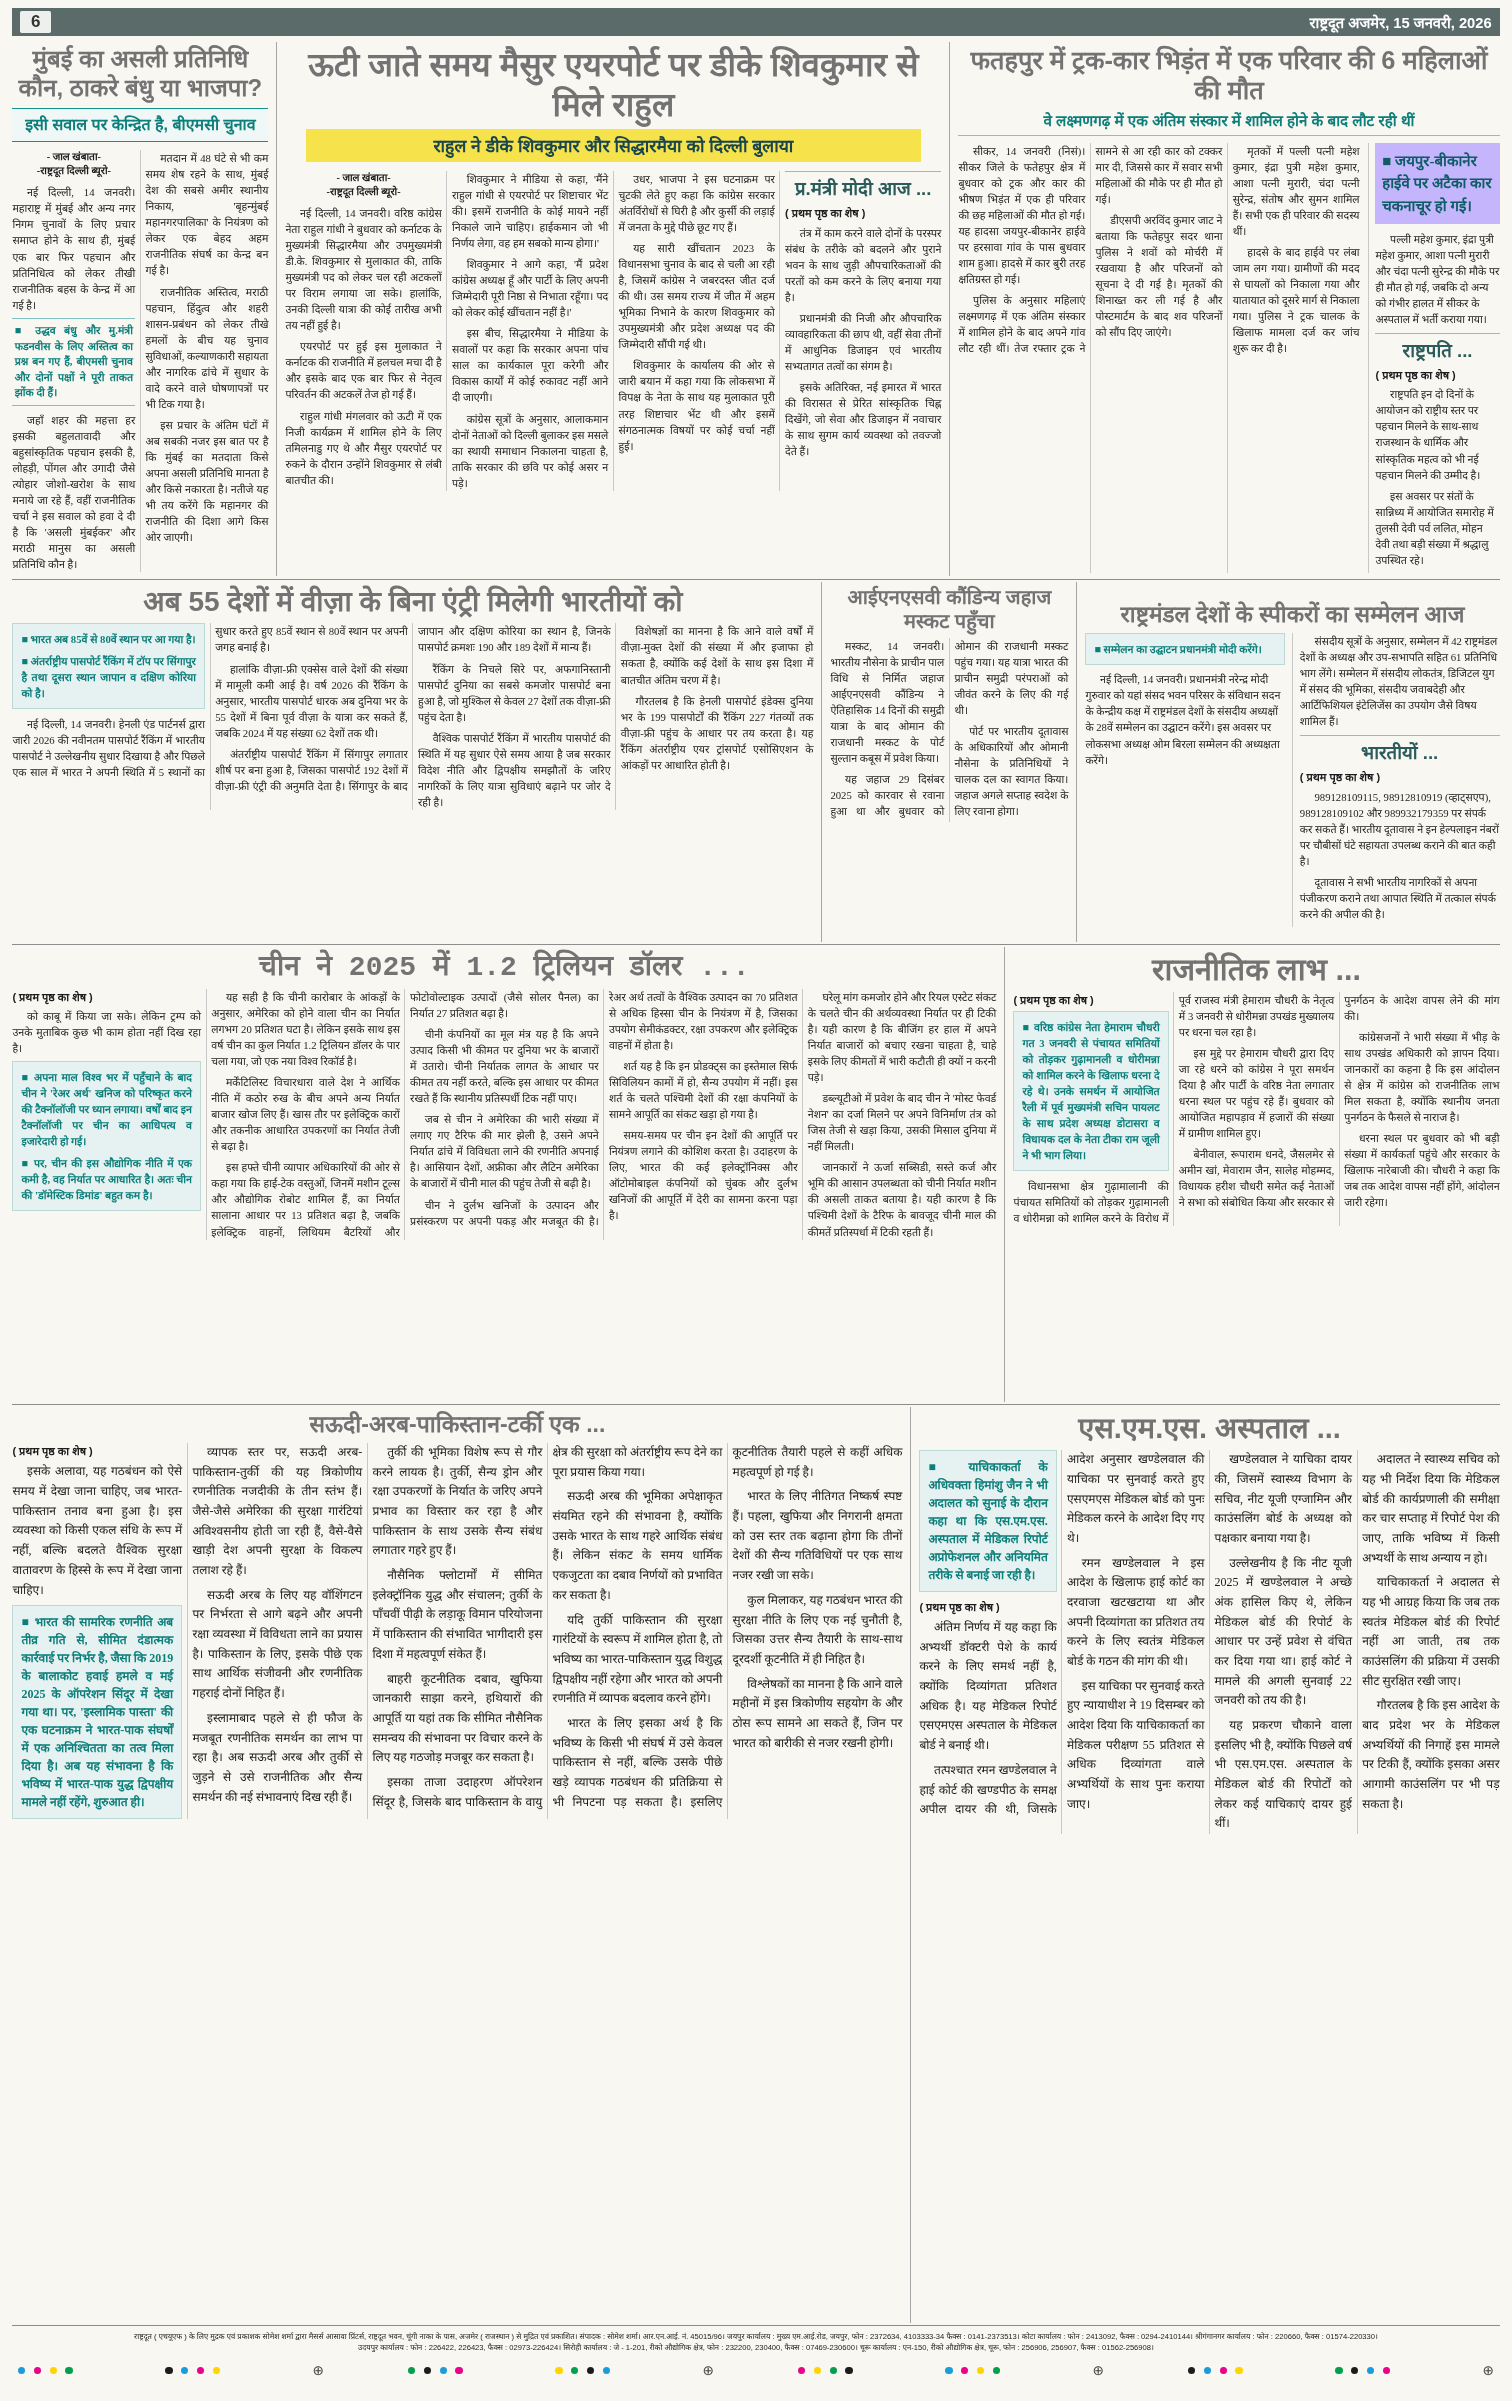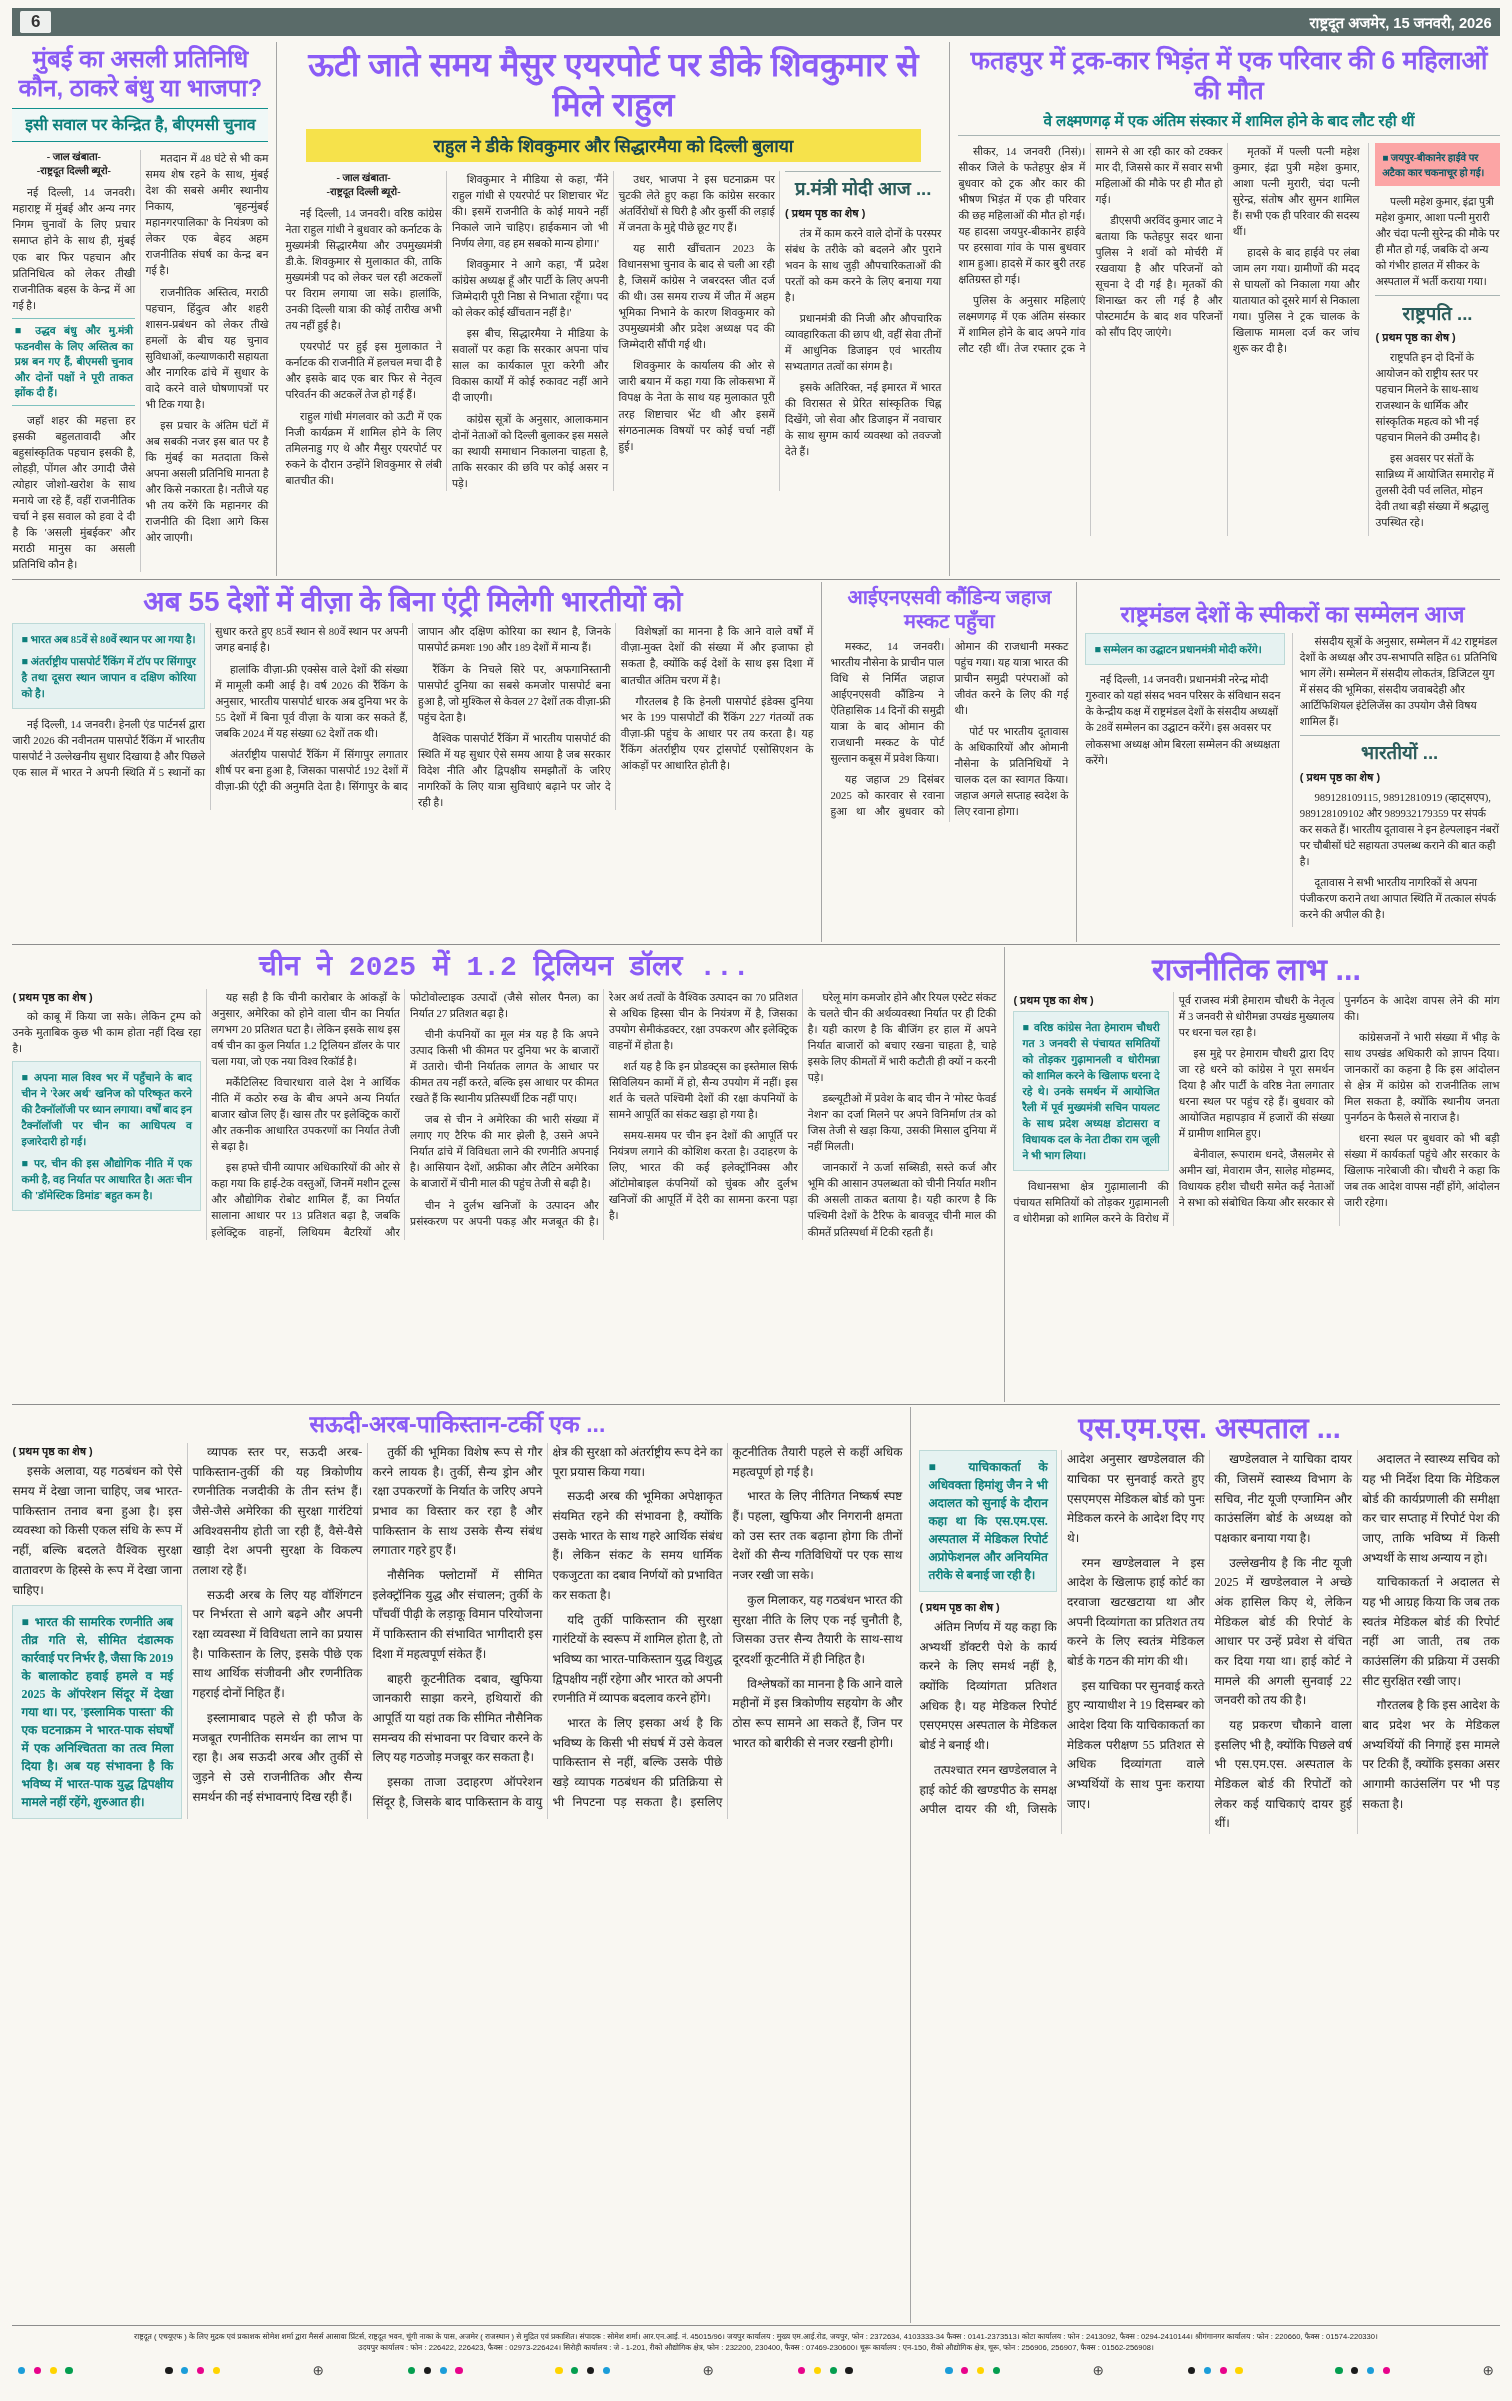--- a/index.html
+++ b/index.html
@@ -21,21 +21,21 @@
   .mast-right{ font-family:"Liberation Sans",sans-serif; font-weight:bold; font-size:14.7px; }
 
   
   .row{ display:flex; overflow:hidden; border-bottom:1.1px solid #8d8d8d; }
   .rowA{ height:538px; }
   .rowB{ height:363px; }
   .rowC{ height:458px; }
   .rowD{ height:919px; border-bottom:0.8px solid #8d8d8d; }
   section{ overflow:hidden; }
   .hl{
-    font-family:"Liberation Sans",sans-serif; font-weight:800; color:#8b5cf6;
+    font-family:"Liberation Sans",sans-serif; font-weight:800; color:#737373;
     text-align:center; line-height:1.2; margin:3.4px 0 4.5px 0;
   }
   .hl-a1{ font-size:24px; }
   .hl-a2{ font-size:33px; }
   .hl-a3{ font-size:25.4px; }
   .hl-b1{ font-size:28px; }
   .hl-b2{ font-size:20px; }
   .hl-b3{ font-size:22.6px; }
   .hl-c1{ font-size:28px;font-family:Liberation Mono, monospace; }
   .hl-c2{ font-size:30.5px; }
@@ -70,21 +70,21 @@
     border-top:1.1px solid #7fc2bf; border-bottom:1.1px solid #7fc2bf;
   }
   .tealbox{
     background:#e6f2f1; border:0.6px solid #bcd9d7; color:#0d7f7b; font-weight:bold;
     font-size:10.7px; line-height:1.5; padding:6.8px 8px; margin:0 0 6.8px 0; break-inside:avoid;
   }
   .tealbox p{ text-indent:0; margin:0 0 5.6px 0; }
   .tealbox p:last-child{ margin-bottom:0; }
   .rowD .tealbox{ font-size:12px; }
   .bluebox{
-    background:#fca5a5; color:#0d5c66; font-weight:bold; font-size:10px; line-height:1.5;
+    background:#c4b5fd; color:#0d5c66; font-weight:bold; font-size:15px; line-height:1.5;
     padding:6.8px; margin:0 0 6.8px 0; break-inside:avoid;
   }
   .subart{ break-inside:avoid; margin-top:5.6px; }
   .subart-h{
     font-family:"Liberation Sans",sans-serif; font-weight:800; color:#2b5c5b;
     font-size:18.6px; text-align:center; line-height:1.25; margin:4.5px 0 4.5px 0;
     border-top:0.8px solid #a8b4b3; padding-top:5.6px;
   }
   
   .artA1{ width:265px; padding-right:8px; border-right:0.6px solid #a5a5a5; }

